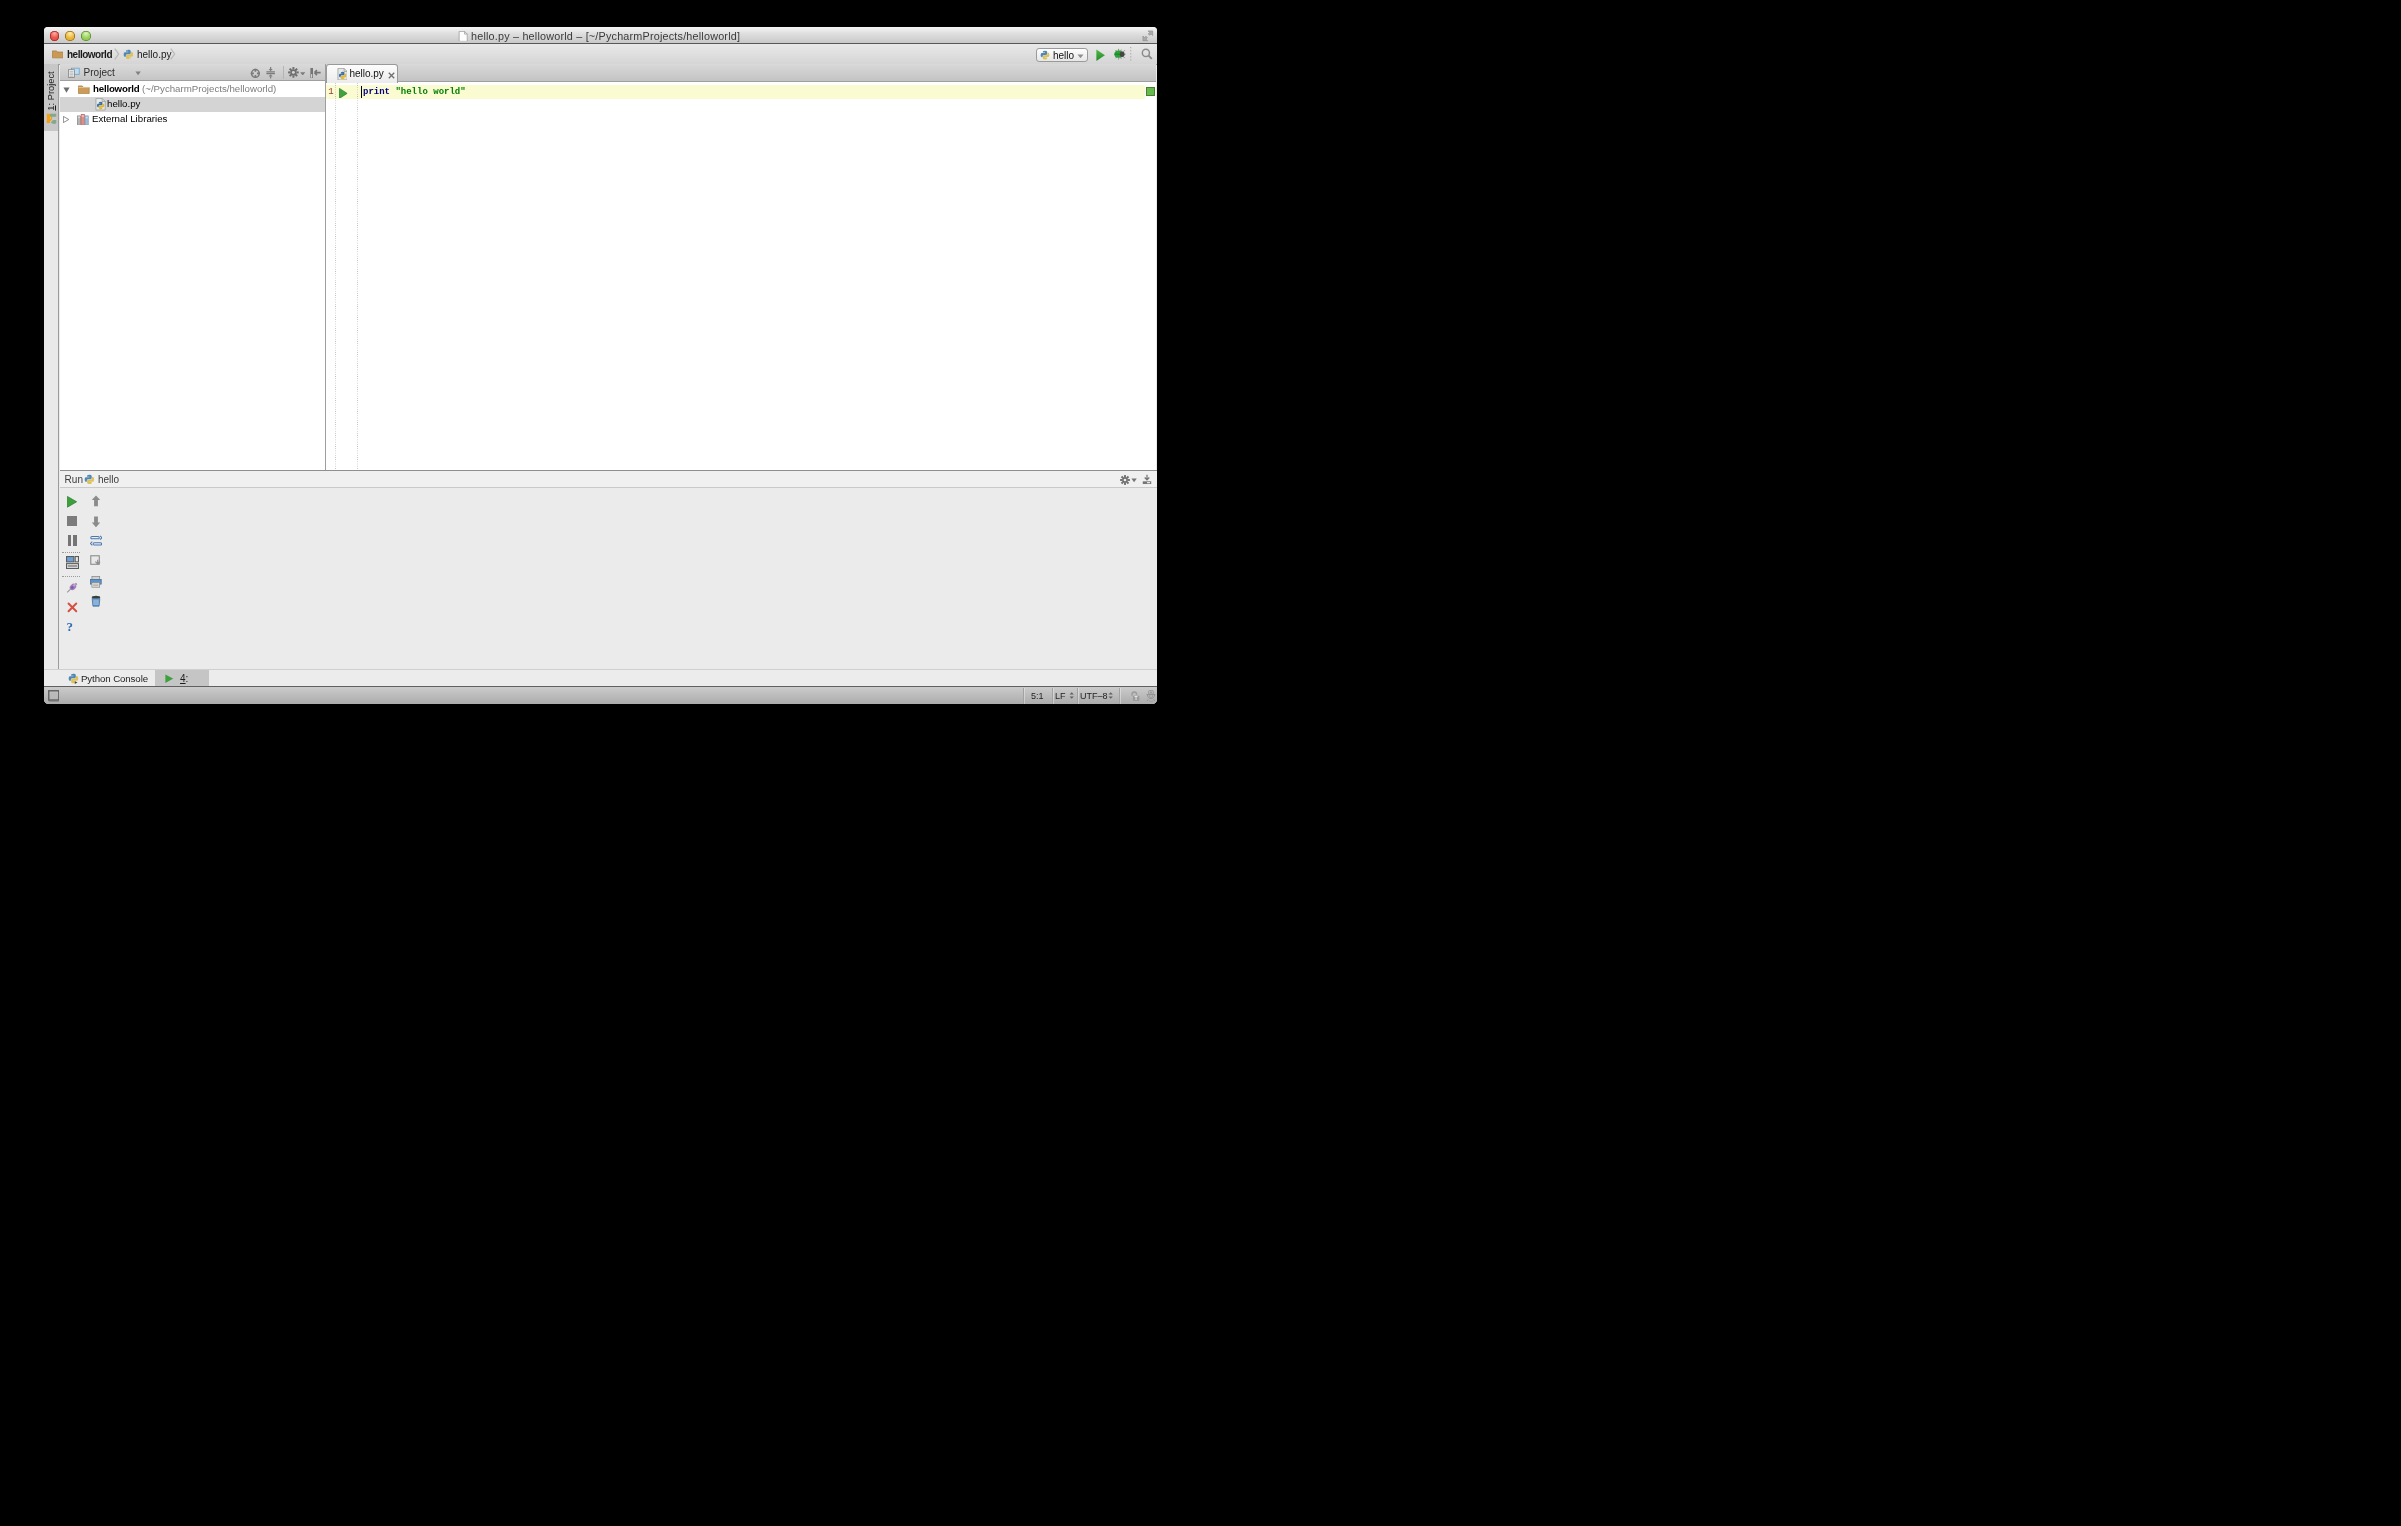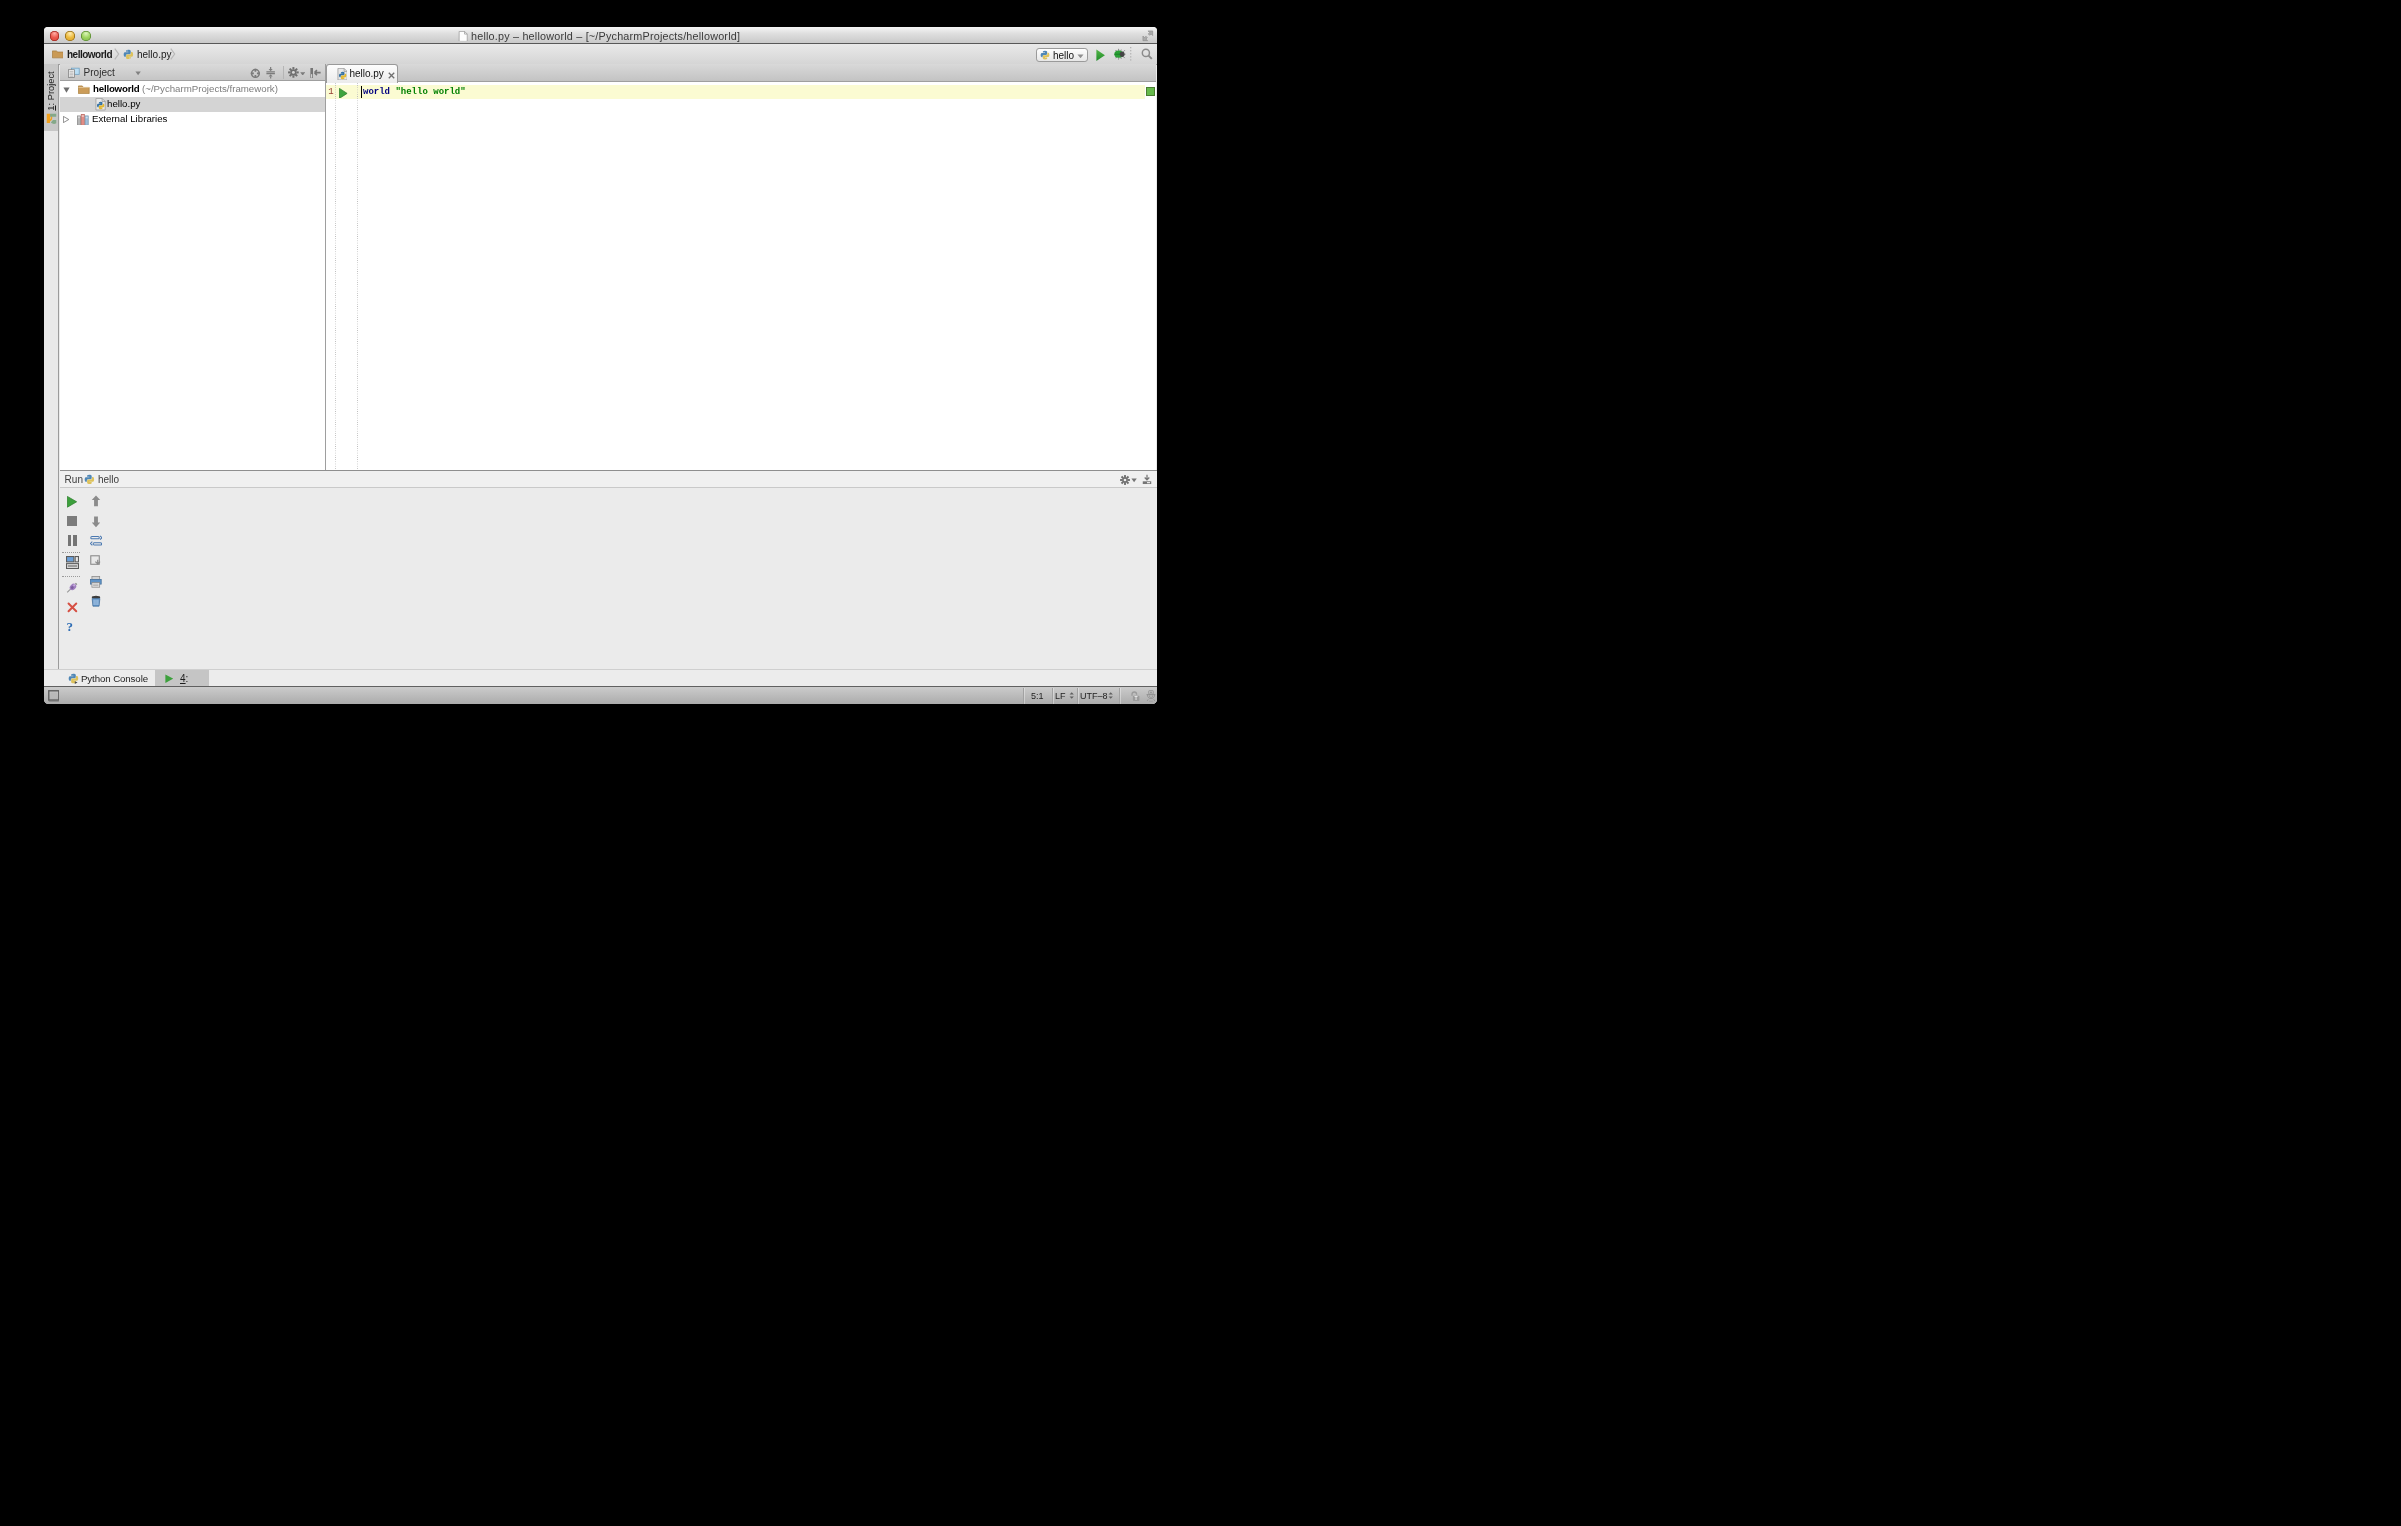--- a/index.html
+++ b/index.html
@@ -225,21 +225,21 @@
     </div>
     <div class="trow" style="top:18px;">
       <svg class="icon" style="left:2.9px; top:4.6px;" width="7" height="6.2" viewBox="0 0 9 8">
         <path d="M0.5 0.5 h8 l-4 7 z" fill="#6e6e6e"></path>
       </svg>
       <svg class="icon" style="left:18px; top:2.3px;" width="11.6" height="10" viewBox="0 0 15 13">
         <path d="M0.5 2.5 v10 h14 v-8 h-7.5 l-1.5-2 h-5 z" fill="#cb9c59" stroke="#aa8140"></path>
         <path d="M0.5 4.5 h14" stroke="#e7cfa8" stroke-width="1"></path>
       </svg>
       <span style="position:absolute; left:33px; font-weight:bold; letter-spacing:-0.2px;">helloworld</span>
-      <span style="position:absolute; left:82px; color:#7d7d7d;">(~/PycharmProjects/framework)</span>
+      <span style="position:absolute; left:82px; color:#7d7d7d;">(~/PycharmProjects/helloworld)</span>
     </div>
     <div class="trow" style="top:33px; background:#d4d4d4;">
       <svg class="icon pyfile" style="left:34px; top:1.2px;" width="11.6" height="12.4" viewBox="0 0 15 16">
         <path d="M2.5 0.5 h8 l4 4 v11 h-12 z" fill="#e8e8e8" stroke="#9a9a9a"></path>
         <path d="M10.5 0.5 v4 h4" fill="none" stroke="#9a9a9a"></path>
         <g transform="translate(3.2,4.2) scale(0.34)">
           <path d="M15.9 2c-7.1 0-6.7 3.1-6.7 3.1v3.2h6.8v1H6.5S2 8.8 2 16c0 7.2 4 6.9 4 6.9h2.4v-3.3s-.1-4 3.9-4h6.7s3.8.1 3.8-3.6V5.7S23.4 2 15.9 2z" fill="#3673a5"></path>
           <path d="M16.1 30c7.1 0 6.7-3.1 6.7-3.1v-3.2H16v-1h9.5S30 23.2 30 16c0-7.2-4-6.9-4-6.9h-2.4v3.3s.1 4-3.9 4H13s-3.8-.1-3.8 3.6v6.3S8.6 30 16.1 30z" fill="#e3b831"></path>
         </g>
       </svg>
@@ -281,21 +281,21 @@
     </div>
     <div id="edit">
       <div id="caretrow"></div>
       <div class="dotline" style="left:9px;"></div>
       <div class="dotline" style="left:31px;"></div>
       <div id="lnum">1</div>
       <svg class="icon" style="left:13px; top:4.5px;" width="8.5" height="10.8" viewBox="0 0 11 14">
         <path d="M0.5 0.5 L10.5 7 L0.5 13.5 z" fill="#3ea43e" stroke="#2c802c"></path>
       </svg>
       <div id="cursor"></div>
-      <div id="code"><span style="color:#000080;">world</span> <span style="color:#008000;">"hello world"</span></div>
+      <div id="code"><span style="color:#000080;">print</span> <span style="color:#008000;">"hello world"</span></div>
       <div id="gsquare"></div>
     </div>
   </div>
 
   <div id="runsep"></div>
   <div id="runhead">
     <div style="position:absolute; left:4.6px; top:3.1px; font-size:10px; color:#3c3c3c; line-height:11.6px;">Run</div>
     <svg class="icon" style="left:24px; top:3.1px;" width="10.8" height="10.8" viewBox="0 0 32 32">
       <path d="M15.9 2c-7.1 0-6.7 3.1-6.7 3.1v3.2h6.8v1H6.5S2 8.8 2 16c0 7.2 4 6.9 4 6.9h2.4v-3.3s-.1-4 3.9-4h6.7s3.8.1 3.8-3.6V5.7S23.4 2 15.9 2z" fill="#4f87b6"></path>
       <path d="M16.1 30c7.1 0 6.7-3.1 6.7-3.1v-3.2H16v-1h9.5S30 23.2 30 16c0-7.2-4-6.9-4-6.9h-2.4v3.3s.1 4-3.9 4H13s-3.8-.1-3.8 3.6v6.3S8.6 30 16.1 30z" fill="#ddc25c"></path>

